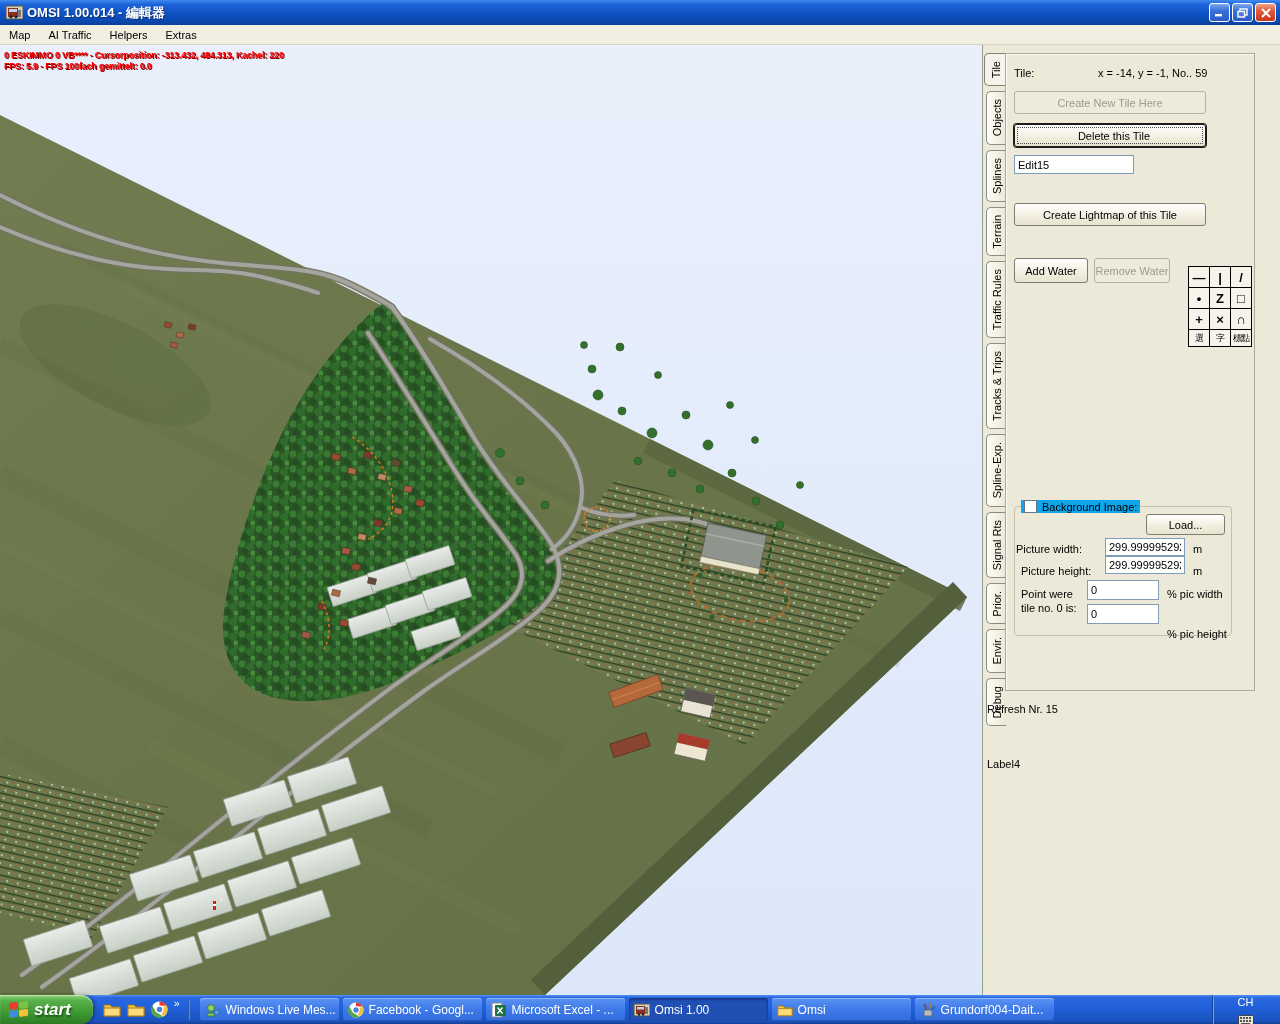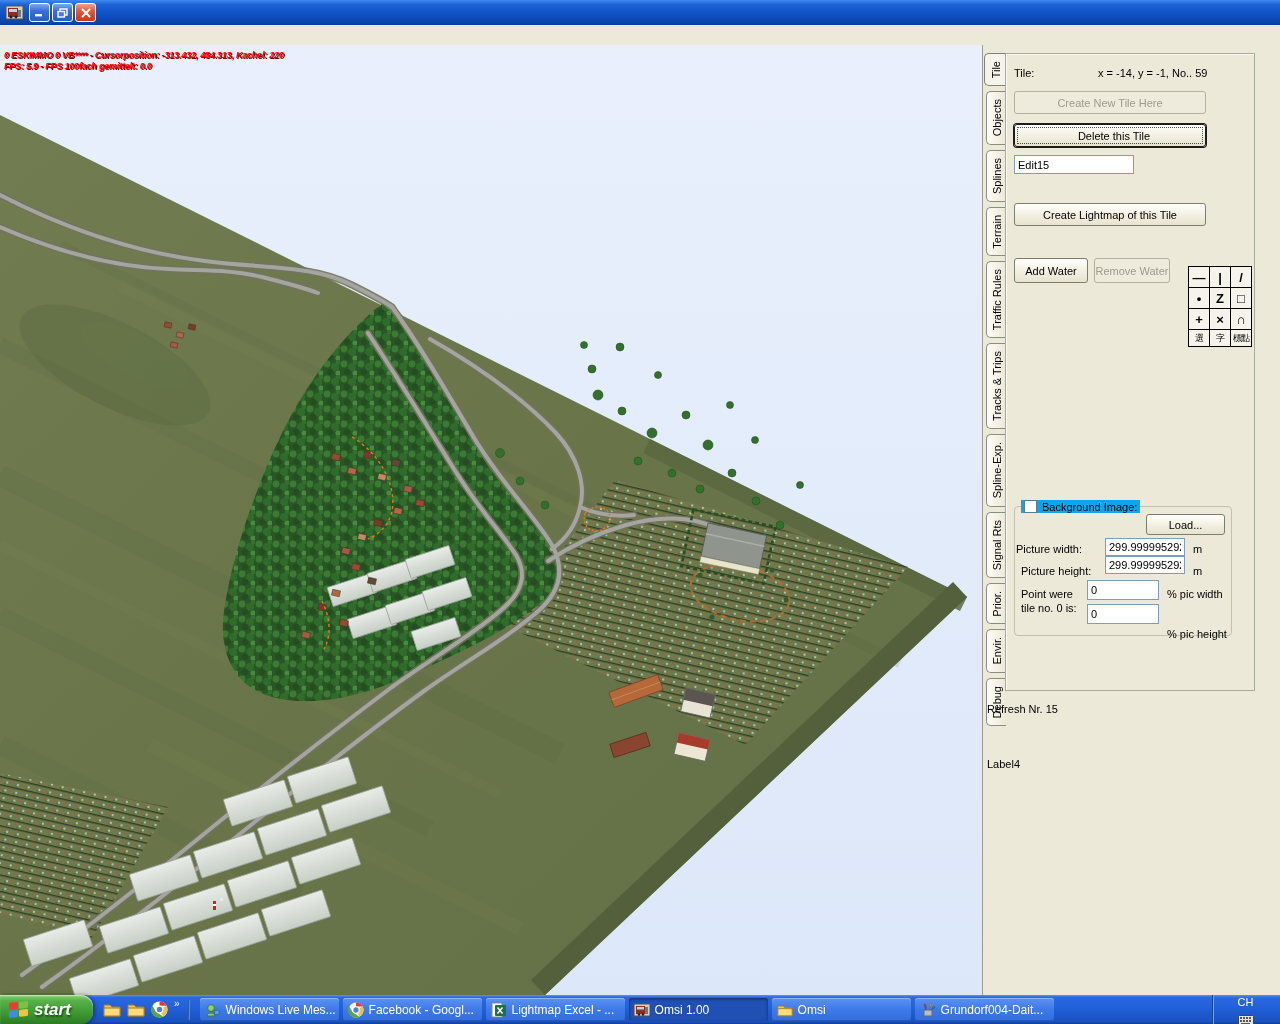--- a/index.html
+++ b/index.html
@@ -17,21 +17,21 @@
   .winbtn.close{background:linear-gradient(180deg,#f2a38a 0%,#e05a3a 40%,#c43a1d 100%);}
   .winbtn svg{display:block;}
 
   
   #menubar{position:absolute;left:0;top:25px;width:1280px;height:20px;background:#f1efe2;border-bottom:1px solid #d8d4c0;
     display:flex;align-items:center;font-size:11px;color:#000;}
   .menu-item{padding:2px 9px;}
 
   
   #main{position:absolute;left:0;top:45px;width:1280px;height:950px;display:flex;}
-  #viewport{position:relative;width:982px;height:950px;background:#0f172a;overflow:hidden;font-style:italic;}
+  #viewport{position:relative;width:982px;height:950px;background:#0f172a;overflow:hidden;}
   #viewport svg{position:absolute;left:0;top:0;}
   .dbg{position:absolute;left:4px;font-size:9px;font-weight:bold;color:#f00;text-shadow:1px 1px 0 #7c0000;white-space:nowrap;letter-spacing:-0.2px;}
   #dbg1{top:5px;} #dbg2{top:16px;}
 
   
   #panel{position:relative;width:298px;height:950px;background:#ece9d8;border-left:1px solid #9a9d8f;font-size:11px;color:#000;}
   #tabstrip{position:absolute;left:1px;top:8px;width:22px;display:flex;flex-direction:column;}
   .vtab{display:flex;align-items:center;justify-content:center;width:20px;margin:0 0 5px 2px;padding:7px 0;
     border:1px solid #8a8d7f;border-right:none;border-radius:5px 0 0 5px;
     background:linear-gradient(90deg,#fdfcf6,#ece8d6);}
@@ -96,38 +96,45 @@
 
   <div id="titlebar">
     <svg class="app-icon" viewBox="0 0 17 15">
       <rect x="0" y="1" width="17" height="13" fill="#d8d0b8" stroke="#555"></rect>
       <rect x="2" y="3" width="10" height="9" fill="#8a2f1f"></rect>
       <rect x="3" y="4" width="8" height="3" fill="#bcd2e8"></rect>
       <rect x="12" y="5" width="3" height="7" fill="#777"></rect>
       <circle cx="5" cy="12" r="1.4" fill="#222"></circle>
         <circle cx="10" cy="12" r="1.4" fill="#222"></circle>
     </svg>
+    <span class="title">OMSI 1.00.014 - 編輯器</span>
     <div class="winbtn">
       <svg width="11" height="9" viewBox="0 0 11 9">
           <rect x="1" y="6" width="7" height="2.4" fill="#fff"></rect>
         </svg>
     </div>
     <div class="winbtn">
       <svg width="11" height="10" viewBox="0 0 11 10">
         <rect x="3" y="1" width="7" height="6" fill="none" stroke="#fff" stroke-width="1.4"></rect>
         <rect x="1" y="3.5" width="6.5" height="5.5" fill="#4a79d8" stroke="#fff" stroke-width="1.4"></rect>
       </svg>
     </div>
     <div class="winbtn close">
       <svg width="10" height="10" viewBox="0 0 10 10">
           <path d="M1,1 9,9 M9,1 1,9" stroke="#fff" stroke-width="2"></path>
         </svg>
     </div>
   </div>
 
+  <div id="menubar">
+    <span class="menu-item">Map</span>
+    <span class="menu-item">AI Traffic</span>
+    <span class="menu-item">Helpers</span>
+    <span class="menu-item">Extras</span>
+  </div>
 
   <div id="main">
 
     <div id="viewport">
       <svg width="982" height="950" viewBox="0 0 982 950">
         <defs>
           <linearGradient id="skyGrad" x1="0" y1="0" x2="0" y2="1">
             <stop offset="0" stop-color="#e9f0fc"></stop>
               <stop offset="1" stop-color="#dce7f9"></stop>
           </linearGradient>
@@ -492,21 +499,21 @@
         <circle cx="8.5" cy="8.5" r="3.4" fill="#4a84d8" stroke="#fff" stroke-width="1.2"></circle>
       </svg>
       <span>Facebook - Googl...</span>
     </div>
     <div class="taskbtn">
       <svg class="ticon" viewBox="0 0 16 16">
         <rect x="1" y="1" width="10" height="14" fill="#fff" stroke="#888"></rect>
         <rect x="4" y="3" width="11" height="11" rx="1" fill="#1e7145"></rect>
         <path d="M6.5,5.5 l2.5,3 2.5,-3 M9,8.5 l-2.5,3 M9,8.5 l2.5,3" stroke="#fff" stroke-width="1.4" fill="none"></path>
       </svg>
-      <span>Lightmap Excel - ...</span>
+      <span>Microsoft Excel - ...</span>
     </div>
     <div class="taskbtn active">
       <svg class="ticon" viewBox="0 0 16 16">
         <rect x="0" y="2" width="16" height="12" fill="#d8d0b8" stroke="#555"></rect>
         <rect x="2" y="4" width="9" height="8" fill="#8a2f1f"></rect>
         <rect x="3" y="5" width="7" height="2.5" fill="#bcd2e8"></rect>
         <rect x="11" y="5" width="3" height="7" fill="#777"></rect>
         <circle cx="5" cy="12.5" r="1.2" fill="#222"></circle>
           <circle cx="9" cy="12.5" r="1.2" fill="#222"></circle>
       </svg>

